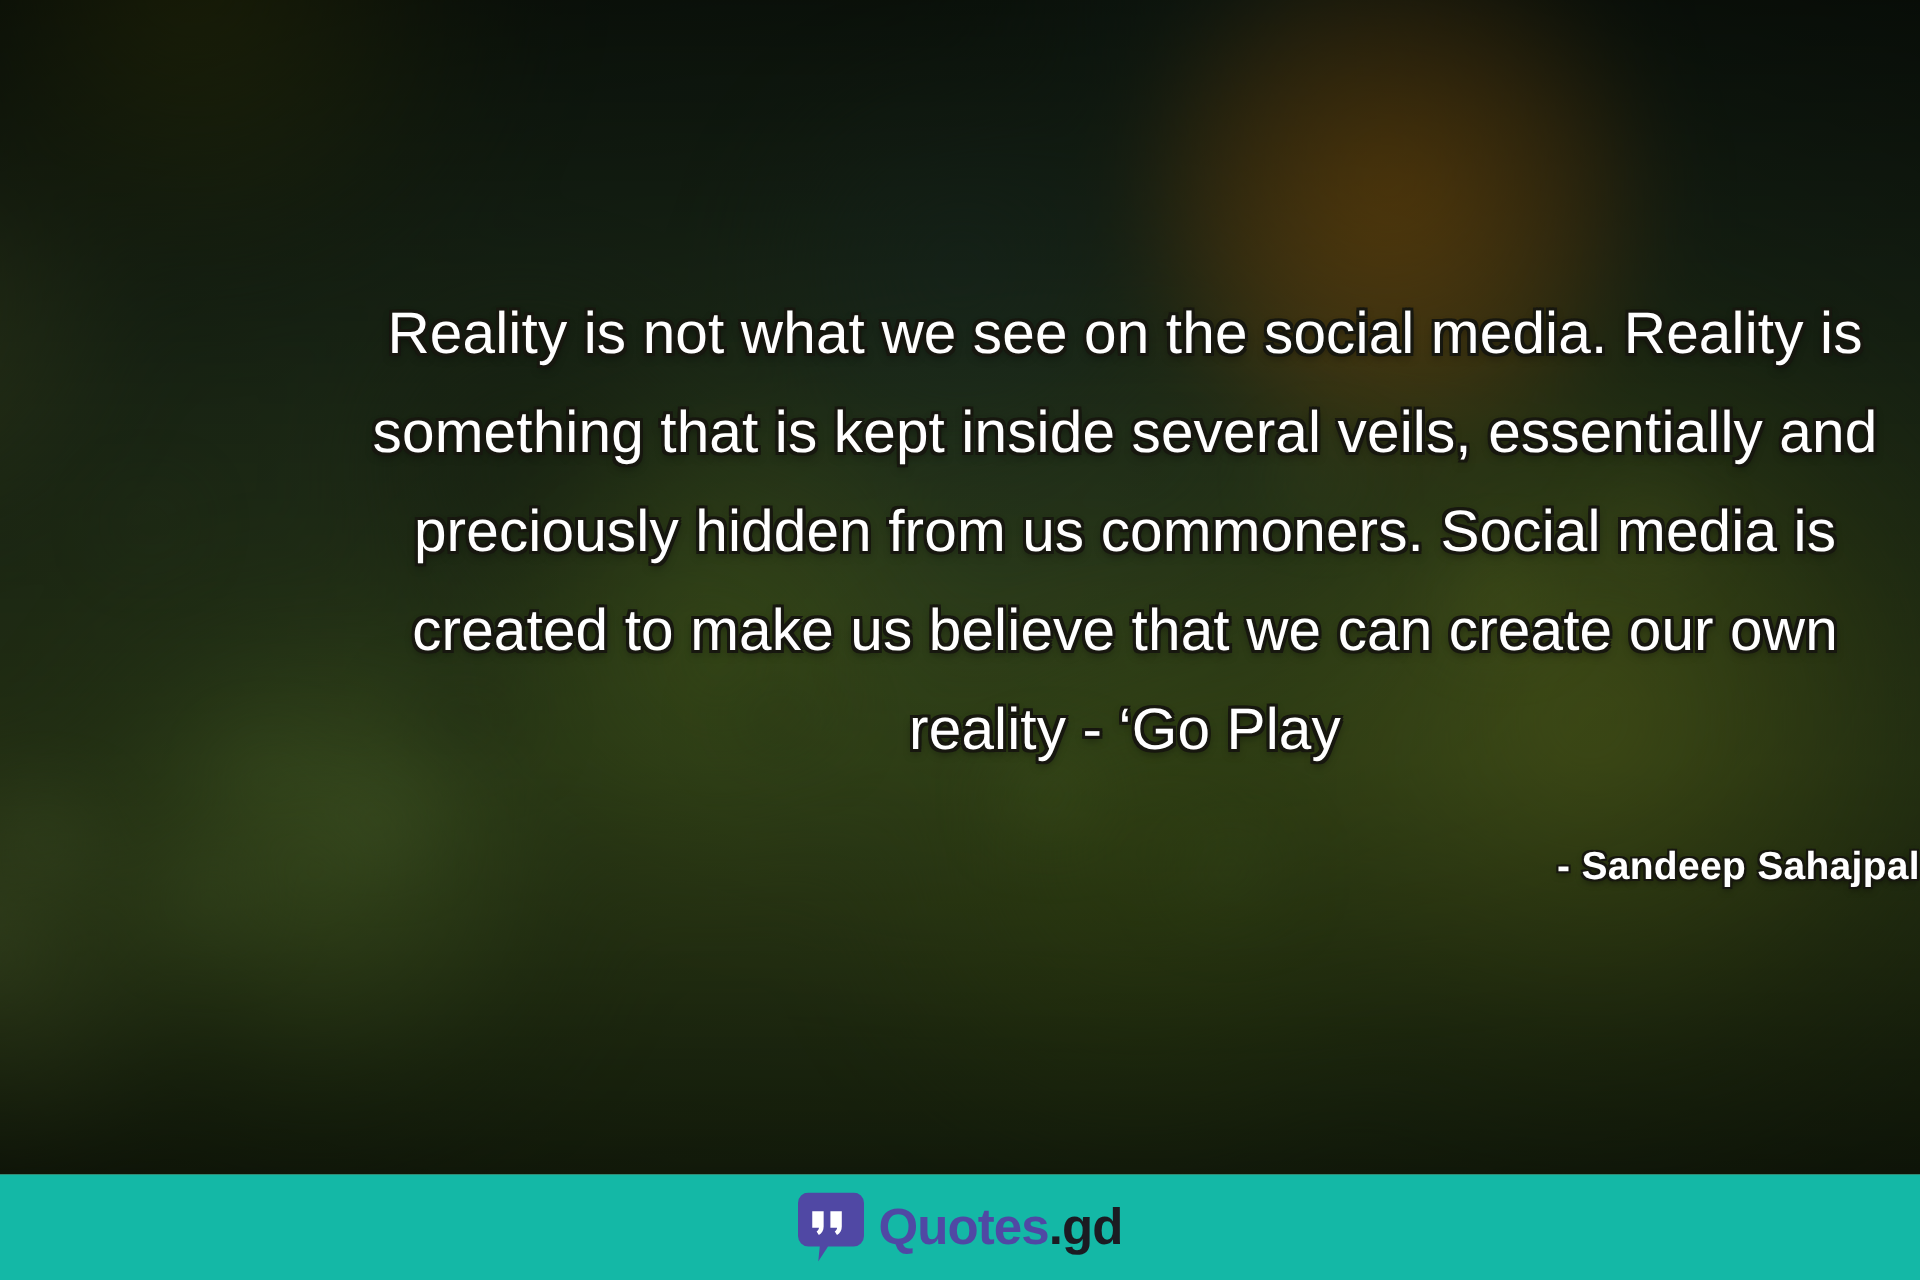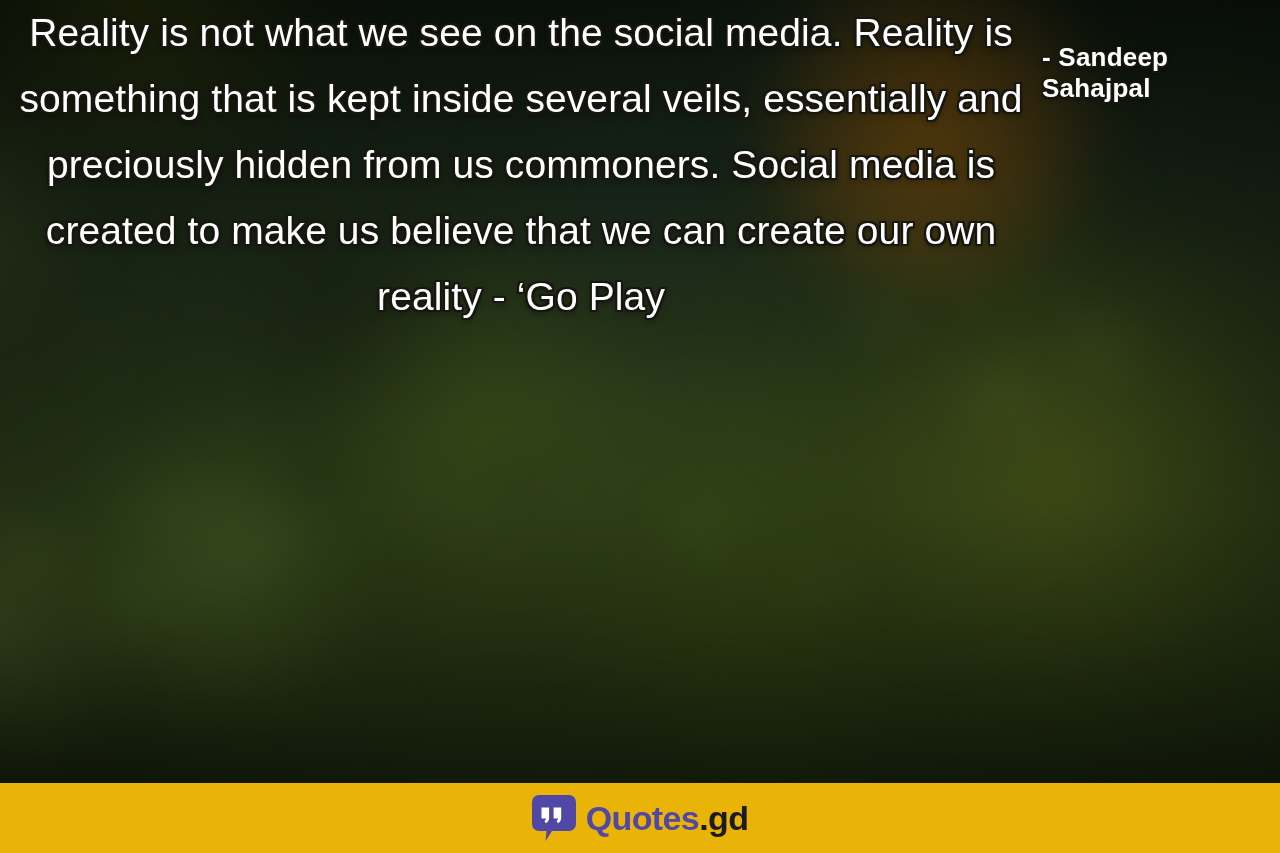--- a/index.html
+++ b/index.html
@@ -109,21 +109,22 @@
   }
 
   
   .quote-wrap {
     position: absolute;
     left: 0;
     top: 0;
     width: 1280px;
     height: 783px;
     display: flex;
-    align-items: flex-start;
+    flex-direction: column;
+    align-items: flex-end;
     justify-content: center;
   }
 
   .quote-text {
     width: 1060px;
     text-align: center;
     color: #ffffff;
     font-family: "Liberation Sans", sans-serif;
     font-size: 39px;
     line-height: 66px;
@@ -157,21 +158,21 @@
        0px  2px 5px rgba(0,0,0,0.6);
   }
 
   
   .footer {
     position: absolute;
     left: 0;
     top: 783px;
     width: 1280px;
     height: 70px;
-    background: #eab308;
+    background: #14b8a6;
     display: flex;
     align-items: center;
     justify-content: center;
   }
 
   .brand {
     display: flex;
     align-items: center;
     gap: 10px;
     text-decoration: none;

